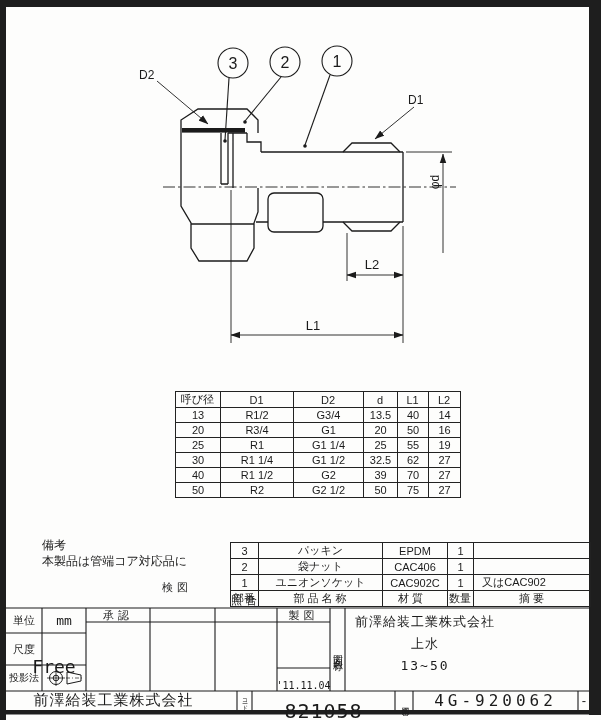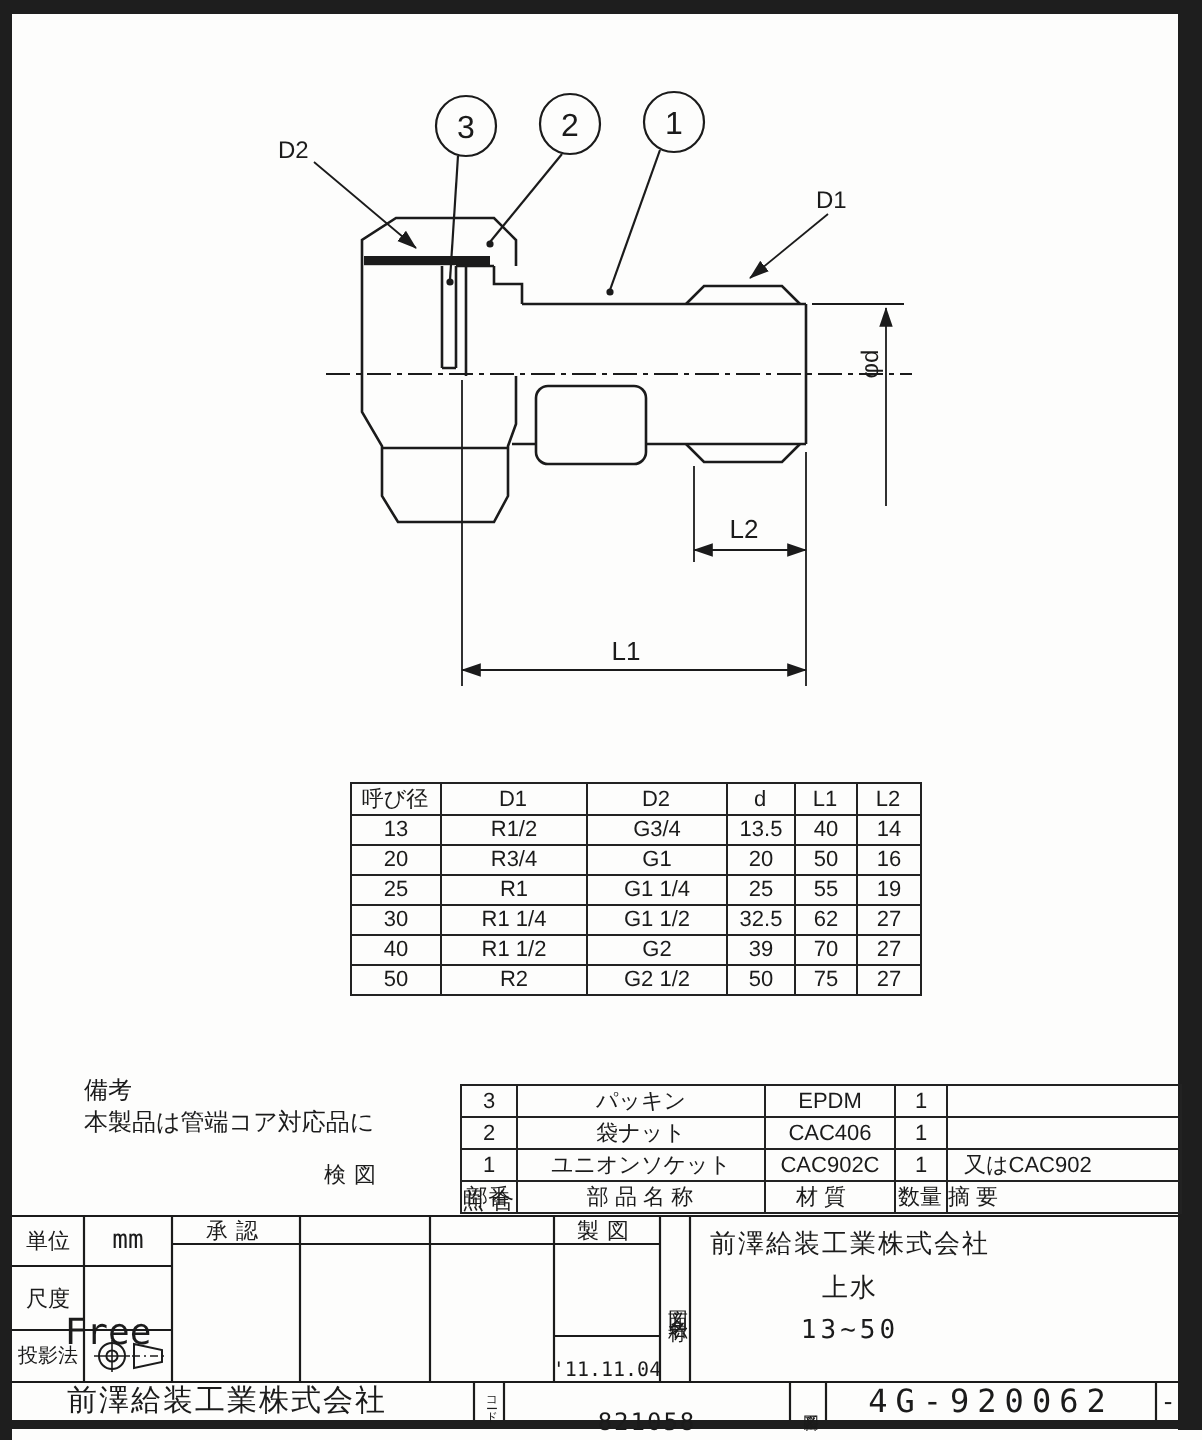--- a/index.html
+++ b/index.html
@@ -232,21 +232,21 @@
           <td class="col-1">ユニオンソケット</td>
           <td class="col-2">CAC902C</td>
           <td class="col-3">1</td>
           <td class="col-4">又はCAC902</td>
         </tr>
         <tr>
           <td class="col-0 hdr" style="text-align: center; padding-left: 0px;">部番</td>
           <td class="col-1 hdr" style="text-align: center; padding-left: 0px;">部 品 名 称</td>
           <td class="col-2 hdr" style="text-align: left; padding-left: 15px;">材 質</td>
           <td class="col-3 hdr" style="text-align: center; padding-left: 0px;">数量</td>
-          <td class="col-4 hdr" style="text-align: left; padding-left: 0px;">摘  要</td>
+          <td class="col-4 hdr" style="text-align: center; padding-left: 0px;">摘  要</td>
         </tr>
       </tbody>
     </table>
 
   <div class="cell" style="left:6px;top:608px;width:36px;height:25px;">単位</div>
   <div class="cell mono" style="left:42px;top:608px;width:44px;height:25px;font-size:13px;">mm</div>
   <div class="cell" style="left:6px;top:633px;width:36px;height:32px;">尺度</div>
   <div class="cell mono" style="left:42px;top:633px;width:24px;height:32px;font-size:18px;margin-top:17px;">Free</div>
   <div class="cell" style="left:6px;top:665px;width:36px;height:26px;font-size:10px;">投影法</div>
 
@@ -259,18 +259,18 @@
   <div class="cell vert" style="left:330px;top:610px;width:15px;height:81px;font-size:10px;">図面名称</div>
 
   <div class="abs titlelines" style="left:345px;top:611px;width:160px;">
     <div>前澤給装工業株式会社</div>
     <div>上水</div>
     <div class="mono" style="letter-spacing:2px">13~50</div>
   </div>
 
   <div class="cell" style="left:6px;top:691px;width:215px;height:19px;font-size:15px;letter-spacing:1px;">前澤給装工業株式会社</div>
   <div class="cell vert" style="left:237px;top:691px;width:15px;height:19px;font-size:6px;letter-spacing:0;">コード</div>
-  <div class="cell mono" style="left:252px;top:701px;width:143px;height:19px;font-size:12px;letter-spacing:1px;">821058</div>
+  <div class="cell mono" style="left:252px;top:701px;width:143px;height:19px;font-size:20px;letter-spacing:1px;">821058</div>
   <div class="cell vert" style="left:395px;top:691px;width:18px;height:19px;font-size:8px;letter-spacing:0;">図番</div>
   <div class="cell mono" style="left:413px;top:691px;width:165px;height:19px;font-size:16px;letter-spacing:4px;">4G-920062</div>
   <div class="cell" style="left:578px;top:691px;width:12px;height:19px;font-size:13px;">-</div>
 
 </div>
 
 </body></html>

